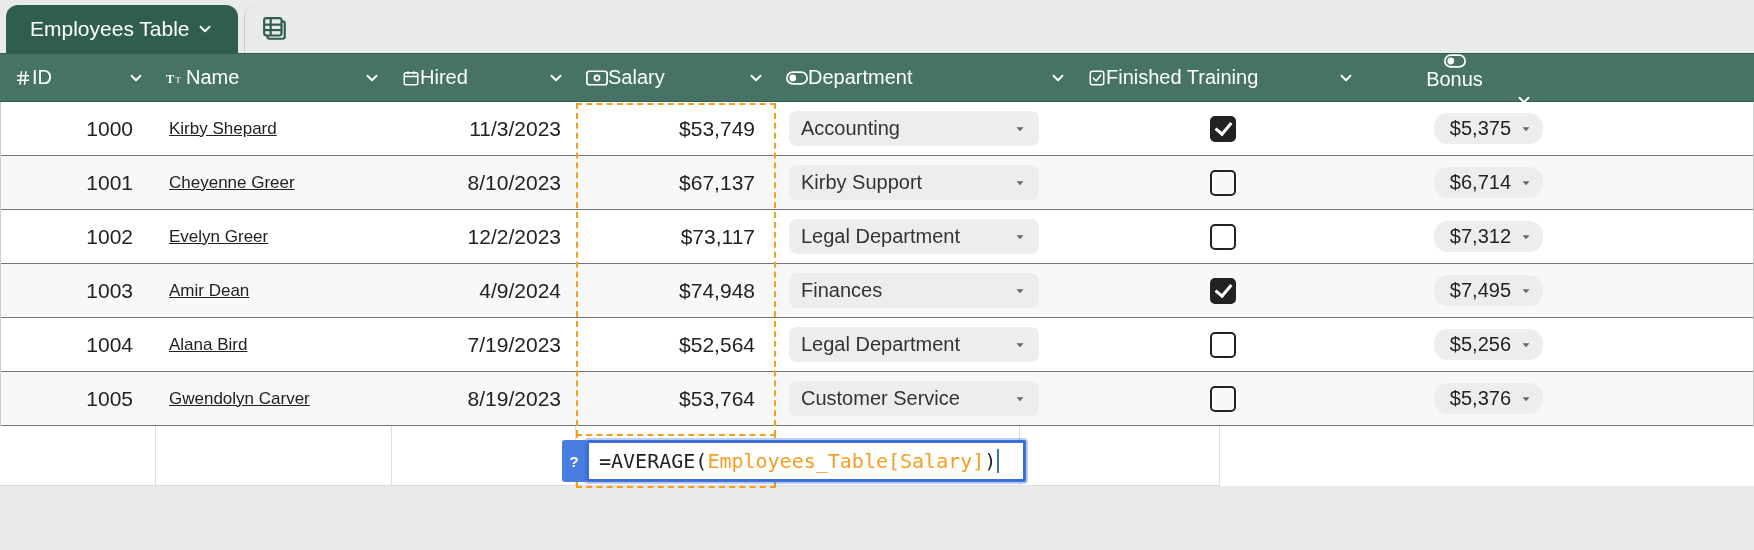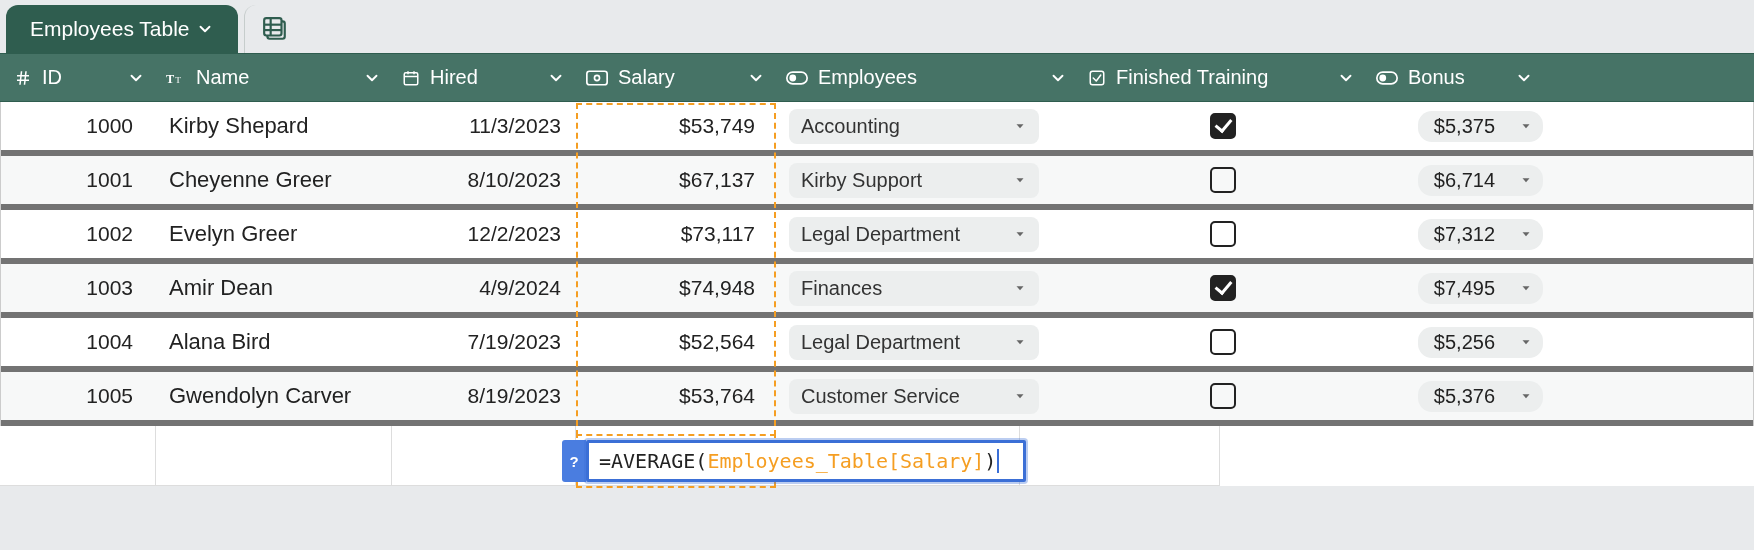--- a/index.html
+++ b/index.html
@@ -54,55 +54,54 @@
     background: #467366;
     color: #fff;
     display: flex;
     align-items: stretch;
     height: 48px;
     border-bottom: 1px solid #2f5d4f;
   }
   .colhead {
     display: flex;
     align-items: center;
-    gap: 10px;
     padding: 0 10px;
     border-right: 1px solid rgba(255,255,255,0);
     font-size: 20px;
   }
   .colhead .drop {
     margin-left: auto;
     padding-left: 10px;
   }
   .col-id     { width: 156px; padding-left: 14px; }
   .col-name   { width: 236px; }
   .col-hired  { width: 184px; }
   .col-salary { width: 200px; }
   .col-dept   { width: 302px; }
   .col-train  { width: 288px; }
-  .col-bonus  { width: 190px; padding-right: 22px; }
+  .col-bonus  { width: 190px; padding-right: 22px; flex-direction: column; }
 
   
   .grid {
     background: #fff;
     border-left: 1px solid #ccc;
     border-right: 1px solid #ccc;
   }
   .row {
     display: flex;
     align-items: center;
     height: 54px;
-    border-bottom: 6px solid #737373;
+    border-bottom: 1px solid #737373;
   }
   .row:nth-child(even) {
     background: #f7f8f8;
   }
   .cell { display: flex; align-items: center; padding: 0 12px; height: 100%; }
   .c-id    { width: 156px; justify-content: flex-end; padding-right: 24px; font-size:21px; }
-  .c-name  { width: 236px; font-size:22px; }
+  .c-name  { width: 236px; font-size:17px;text-decoration:underline; }
   .c-hired { width: 184px; justify-content: flex-end; padding-right: 16px; font-size:21px; }
   .c-salary{ width: 200px; justify-content: flex-end; padding-right: 22px; font-size:21px; position:relative; }
   .c-dept  { width: 302px; }
   .c-train { width: 288px; justify-content: center; }
   .c-bonus { width: 190px; justify-content: flex-end; padding-right: 14px; }
 
   .dept-pill {
     background: #eceeee;
     border-radius: 8px;
     padding: 6px 12px;
@@ -114,21 +113,21 @@
     font-size: 20px;
   }
   .dept-pill .caret { margin-left: auto; color:#666; }
 
   .bonus-pill {
     background: #eceeee;
     border-radius: 14px;
     padding: 4px 10px 4px 16px;
     display: flex;
     align-items: center;
-    gap: 24px;
+    gap: 8px;
     font-size: 20px;
   }
   .bonus-pill .caret { color:#666; }
 
   .checkbox {
     width: 26px; height: 26px;
     border: 2.5px solid #222;
     border-radius: 5px;
     display:flex; align-items:center; justify-content:center;
   }
@@ -304,21 +303,21 @@
           </svg>
       </span>
     </div>
     <div class="colhead col-dept">
       <span>
         <svg width="22" height="14" viewBox="0 0 26 16" fill="none" stroke="currentColor" stroke-width="2">
             <rect x="1" y="1" width="24" height="14" rx="7"></rect>
             <circle cx="8" cy="8" r="3" fill="currentColor"></circle>
           </svg>
       </span>
-      <span>Employees</span>
+      <span>Department</span>
       <span class="drop">
         <svg width="18" height="18" viewBox="0 0 24 24" fill="none" stroke="currentColor" stroke-width="2.5" stroke-linecap="round" stroke-linejoin="round">
             <polyline points="6 9 12 15 18 9"></polyline>
           </svg>
       </span>
     </div>
     <div class="colhead col-train">
       <span>
         <svg width="18" height="18" viewBox="0 0 24 24" fill="none" stroke="currentColor" stroke-width="2">
             <rect x="3" y="3" width="18" height="18" rx="3"></rect>

